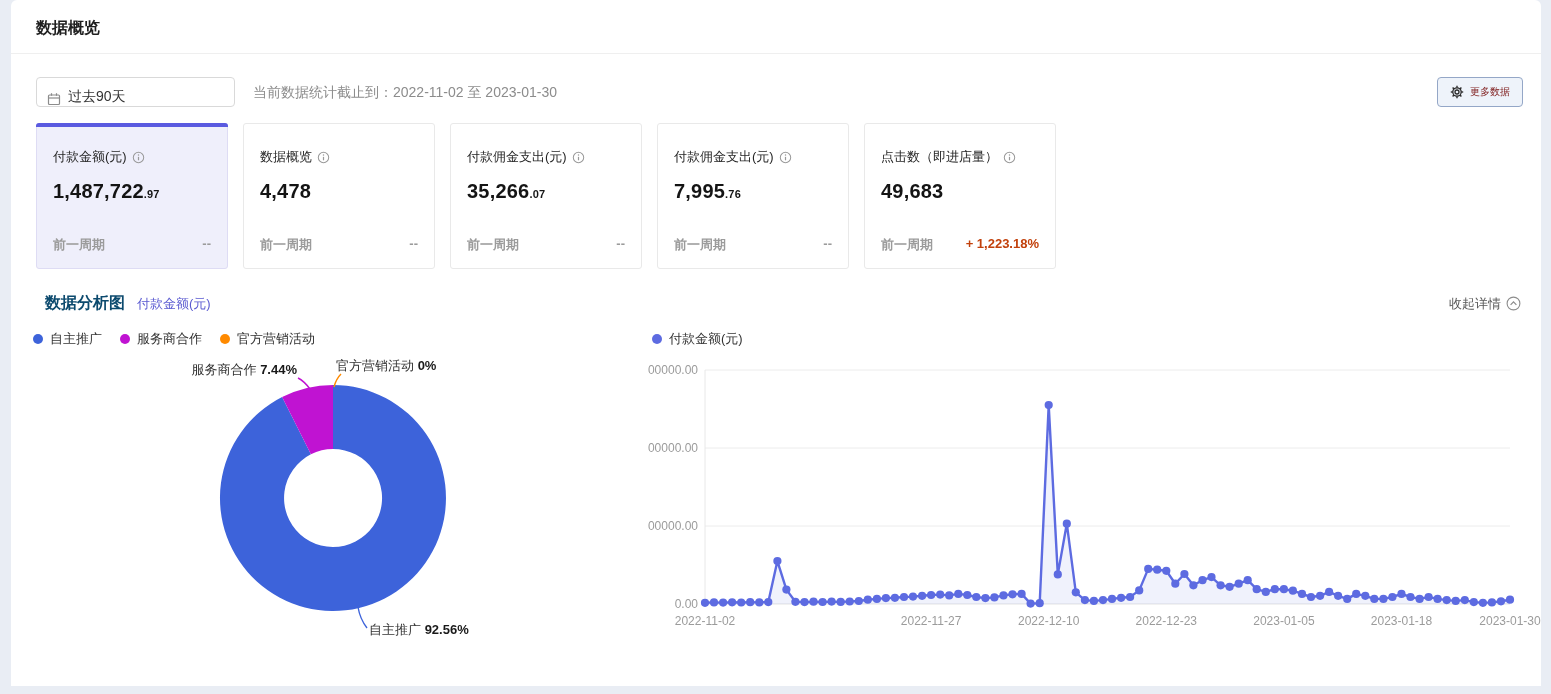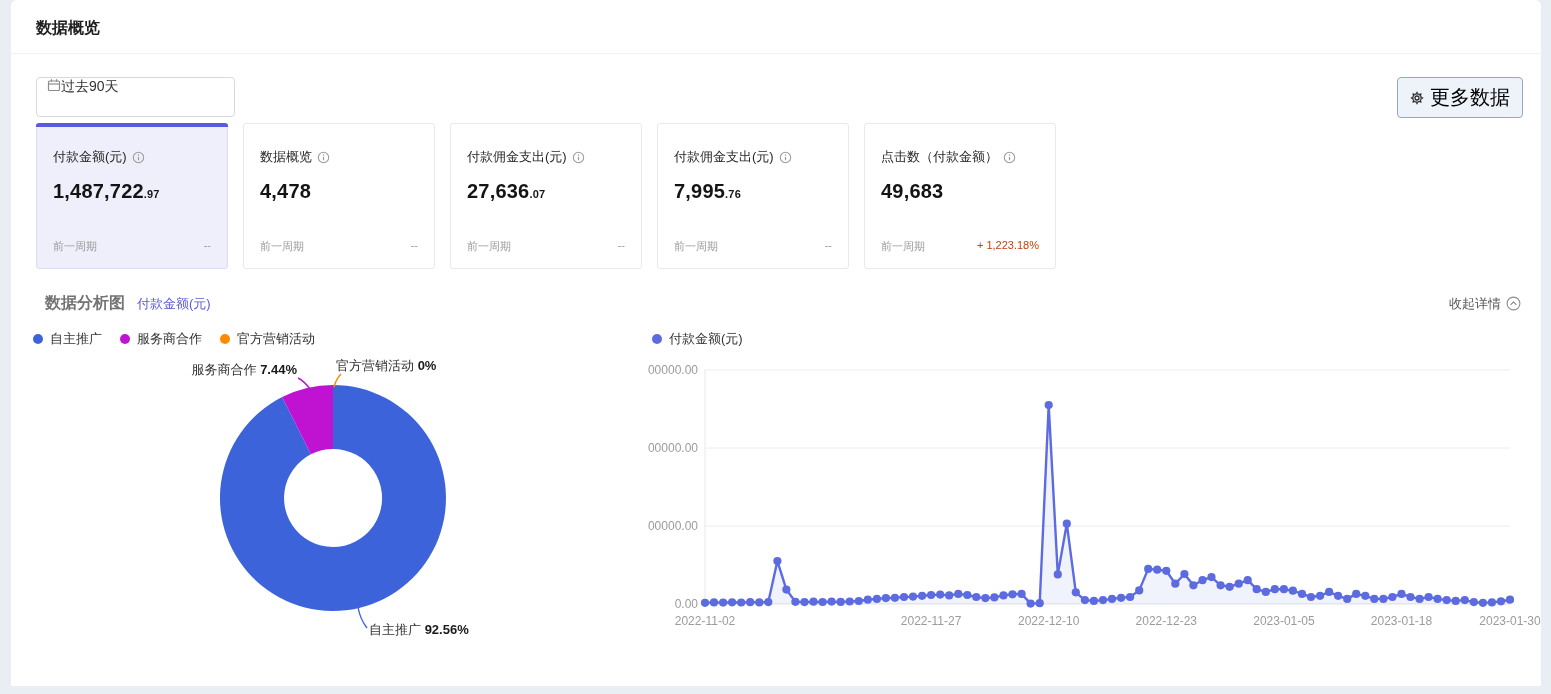--- a/index.html
+++ b/index.html
@@ -2,41 +2,41 @@
 <html><head>
 <meta charset="utf-8">
 <style>
   * { margin:0; padding:0; box-sizing:border-box; }
   html,body { background:#e9edf4; font-family:"Liberation Sans","DejaVu Sans",sans-serif; }
   .stage { position:relative; width:1551px; height:694px; background:#e9edf4; overflow:hidden; }
   .page { position:absolute; left:11px; top:0; width:1530px; height:686px; background:#fff; border-radius:6px 6px 0 0; }
   .page-title { position:absolute; left:25px; top:18px; font-size:16px; font-weight:bold; color:#1f1f1f; }
   .hdr-divider { position:absolute; left:0; top:53px; width:100%; height:1px; background:#efefef; }
 
-  .date-input { position:absolute; left:25px; top:77px; width:199px; height:40px; border:1px solid #d9d9d9;
-    border-radius:4px; display:flex; align-items:flex-start; padding:0 10px; background:#fff; cursor:pointer; }
+  .date-input { position:absolute; left:25px; top:77px; width:199px; height:30px; border:1px solid #d9d9d9;
+    border-radius:4px; display:flex; align-items:flex-end; padding:0 10px; gap:7px; background:#fff; cursor:pointer; }
   .date-input span { font-size:14px; color:#333; }
   .until-text { position:absolute; left:242px; top:84px; font-size:14px; color:#8c8c8c; }
-  .more-btn { position:absolute; right:18px; top:77px; height:41px; padding:0 12px; display:flex; align-items:center; gap:6px;
-    background:#eef3fa; border:1px solid #94a7c7; border-radius:4px; font-size:20px; color:#000000; cursor:pointer; }
+  .more-btn { position:absolute; right:18px; top:77px; height:30px; padding:0 12px; display:flex; align-items:center; gap:6px;
+    background:#eef3fa; border:1px solid #94a7c7; border-radius:4px; font-size:10px; color:#7f1d1d; cursor:pointer; }
 
   .cards { position:absolute; left:25px; top:123px; display:flex; gap:15px; }
   .card { position:relative; width:192px; height:146px; background:#fff; border:1px solid #e9e9e9; border-radius:3px;
     padding:24px 16px 14px 16px; display:flex; flex-direction:column; cursor:pointer; }
   .card.selected { background:#efeffb; border-color:#dedcf4; }
   .card.selected::before { content:""; position:absolute; left:-1px; top:-1px; right:-1px; height:4px;
     background:#5a5ae0; border-radius:3px 3px 0 0; }
   .card-label-row { display:flex; align-items:center; gap:5px; font-size:13px; color:#262626; }
   .card-value { margin-top:14px; font-size:20px; font-weight:bold; color:#141414; letter-spacing:.2px; }
   .card-value .dec { font-size:11px; }
-  .card-prev { margin-top:auto; display:flex; justify-content:space-between; font-size:11px; color:#9b9b9b; }
+  .card-prev { margin-top:auto; display:flex; justify-content:space-between; font-size:13px; color:#9b9b9b;font-weight:bold; }
   .card-prev .pos { color:#c2410c; }
 
   .section-row { position:absolute; left:34px; right:20px; top:293px; display:flex; align-items:center; }
-  .section-title { font-size:16px; font-weight:bold; color:#737373; }
+  .section-title { font-size:16px; font-weight:bold; color:#0c4a6e; }
   .metric-link { margin-left:12px; font-size:13px; color:#5a5ad1; cursor:pointer; }
   .collapse { margin-left:auto; display:flex; align-items:center; gap:5px; font-size:13px; color:#595959; cursor:pointer; }
 
   .legend { position:absolute; left:22px; top:330px; display:flex; gap:18px; }
   .legend-item { display:flex; align-items:center; gap:7px; font-size:13px; color:#333; cursor:pointer; }
   .dot { width:10px; height:10px; border-radius:50%; display:inline-block; }
 
   .donut-panel { position:absolute; left:9px; top:347px; width:620px; height:310px; }
   .line-panel { position:absolute; left:637px; top:322px; width:895px; height:330px; }
   .line-legend { position:absolute; left:4px; top:8px; display:flex; align-items:center; gap:7px; font-size:13px; color:#333; }
@@ -55,20 +55,21 @@
     <div class="date-input">
       <svg class="icon" width="14" height="14" viewBox="0 0 14 14">
         <rect x="1.5" y="3" width="11" height="9.5" rx="1" fill="none" stroke="#8c8c8c" stroke-width="1.2"></rect>
         <line x1="1.5" y1="6" x2="12.5" y2="6" stroke="#8c8c8c" stroke-width="1.2"></line>
         <line x1="4.5" y1="1.2" x2="4.5" y2="3.8" stroke="#8c8c8c" stroke-width="1.2"></line>
         <line x1="9.5" y1="1.2" x2="9.5" y2="3.8" stroke="#8c8c8c" stroke-width="1.2"></line>
       </svg>
       <span>过去90天</span>
     </div>
 
+    <div class="until-text">当前数据统计截止到：2022-11-02 至 2023-01-30</div>
 
     <div class="more-btn">
       <svg class="icon" width="14" height="14" viewBox="0 0 14 14">
         <circle cx="7" cy="7" r="2" fill="none" stroke="#2b2b2b" stroke-width="1.3"></circle>
         <circle cx="7" cy="7" r="4.2" fill="none" stroke="#2b2b2b" stroke-width="1.3"></circle>
         <g stroke="#2b2b2b" stroke-width="1.4">
           <line x1="11.2" y1="7" x2="13.2" y2="7"></line>
             <line x1="0.8" y1="7" x2="2.8" y2="7"></line>
           <line x1="7" y1="0.8" x2="7" y2="2.8"></line>
             <line x1="7" y1="11.2" x2="7" y2="13.2"></line>
@@ -114,21 +115,21 @@
       </div>
       <div class="card">
         <div class="card-label-row">
             <span>付款佣金支出(元)</span>
           <svg class="icon" width="13" height="13" viewBox="0 0 14 14">
               <circle cx="7" cy="7" r="5.6" fill="none" stroke="#9a9a9a" stroke-width="1.1"></circle>
               <line x1="7" y1="6.3" x2="7" y2="10" stroke="#9a9a9a" stroke-width="1.3"></line>
               <circle cx="7" cy="4.2" r="0.8" fill="#9a9a9a"></circle>
             </svg>
           </div>
-        <div class="card-value"><span>27,636</span><span class="dec">.07</span></div>
+        <div class="card-value"><span>35,266</span><span class="dec">.07</span></div>
         <div class="card-prev">
             <span>前一周期</span>
             <span>--</span>
           </div>
       </div>
       <div class="card">
         <div class="card-label-row">
             <span>付款佣金支出(元)</span>
           <svg class="icon" width="13" height="13" viewBox="0 0 14 14">
               <circle cx="7" cy="7" r="5.6" fill="none" stroke="#9a9a9a" stroke-width="1.1"></circle>
@@ -137,21 +138,21 @@
             </svg>
           </div>
         <div class="card-value"><span>7,995</span><span class="dec">.76</span></div>
         <div class="card-prev">
             <span>前一周期</span>
             <span>--</span>
           </div>
       </div>
       <div class="card">
         <div class="card-label-row">
-            <span>点击数（付款金额）</span>
+            <span>点击数（即进店量）</span>
           <svg class="icon" width="13" height="13" viewBox="0 0 14 14">
               <circle cx="7" cy="7" r="5.6" fill="none" stroke="#9a9a9a" stroke-width="1.1"></circle>
               <line x1="7" y1="6.3" x2="7" y2="10" stroke="#9a9a9a" stroke-width="1.3"></line>
               <circle cx="7" cy="4.2" r="0.8" fill="#9a9a9a"></circle>
             </svg>
           </div>
         <div class="card-value"><span>49,683</span><span class="dec"></span></div>
         <div class="card-prev">
             <span>前一周期</span>
             <span class="pos">+ 1,223.18%</span>

